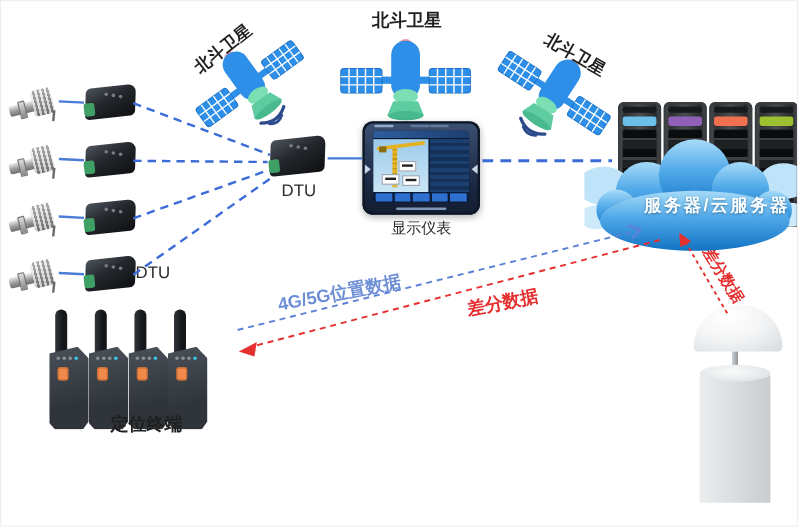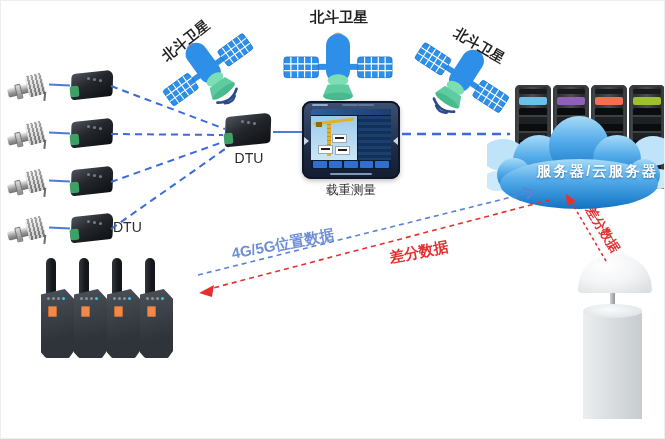--- a/index.html
+++ b/index.html
@@ -212,21 +212,21 @@
       </div>
       <div class="btm">
           <i></i>
           <i></i>
           <i></i>
           <i></i>
           <i></i>
         </div>
     </div>
   </div>
-  <div class="lbl" style="left:301px;top:181px;width:98px;font-size:12.5px;font-weight:400;color:#2a2a2a;">载重测量</div>
+  <div class="lbl" style="left:301px;top:181px;width:98px;font-size:12.5px;font-weight:400;color:#2a2a2a;">显示仪表</div>
 
   <div class="towerS" style="left:514px;">
     <i class="stripe" style="background: rgb(108, 192, 232);"></i>
       <i class="slats"></i>
     </div>
   <div class="towerS" style="left:552px;">
     <i class="stripe" style="background: rgb(144, 96, 184);"></i>
       <i class="slats"></i>
     </div>
   <div class="towerS" style="left:590px;">
@@ -278,20 +278,21 @@
       <i class="bod"></i>
       <i class="leds"></i>
       <i class="btn"></i>
     </div>
   <div class="term" style="left:139px;">
       <i class="ant"></i>
       <i class="bod"></i>
       <i class="leds"></i>
       <i class="btn"></i>
     </div>
+  <div class="lbl" style="left:66px;top:343px;width:110px;font-size:15px;">定位终端</div>
 
   <div class="dome"></div>
   <i class="rod abs"></i>
   <div class="pillar"></div>
 
   <div class="lbl rot" style="left: 212px; top: 234px; width: 140px; font-size: 15px; transform: rotate(-11deg); color: rgb(110, 143, 214);">4G/5G位置数据</div>
   <div class="lbl rot" style="left: 368px; top: 242px; width: 100px; font-size: 15px; transform: rotate(-11deg); color: rgb(230, 48, 48);">差分数据</div>
   <div class="lbl rot" style="left: 552px; top: 212px; width: 90px; font-size: 13px; transform: rotate(58deg); color: rgb(230, 48, 48);">4G差分数据</div>
 
   <svg class="overlay" width="665" height="439" viewBox="0 0 665 439">

